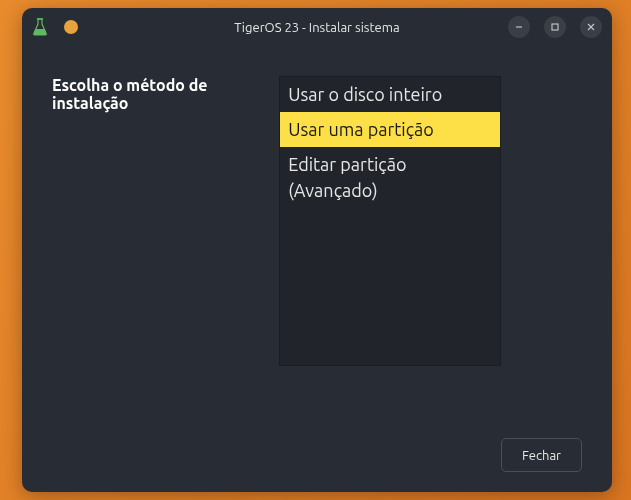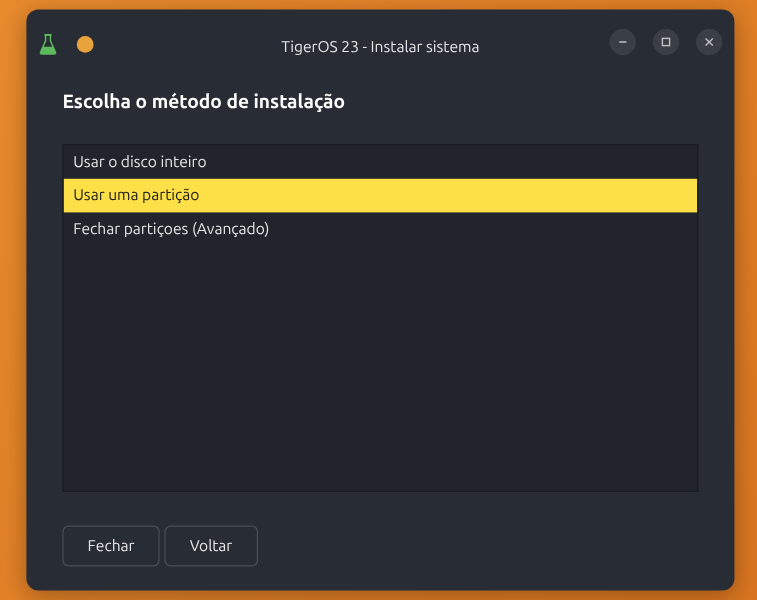--- a/index.html
+++ b/index.html
@@ -22,21 +22,21 @@
       height: 484px;
       background: #282c34;
       border-radius: 10px;
       box-shadow: 0 4px 20px rgba(0,0,0,0.3);
       display: flex;
       flex-direction: column;
     }
     .titlebar {
       height: 38px;
       display: flex;
-      align-items: flex-end;
+      align-items: center;
       padding: 0 10px;
       position: relative;
     }
     .titlebar-left {
       display: flex;
       align-items: center;
       gap: 8px;
     }
     .flask-icon {
       width: 16px;
@@ -80,37 +80,37 @@
       cursor: pointer;
       color: #c0c0c0;
     }
     .win-btn svg {
       display: block;
     }
     .content {
       flex: 1;
       padding: 30px 30px 20px 30px;
       display: flex;
-      flex-direction: column;
+      flex-direction: row;
     }
     .heading {
       color: #ffffff;
       font-size: 16px;
       font-weight: 700;
       margin-bottom: 26px;
     }
     .list-box {
       border: 1px solid #1a1d22;
       background: #21252b;
       height: 290px;
       overflow: hidden;
     }
     .list-item {
       color: #e6e6e6;
-      font-size: 13px;
+      font-size: 18px;
       padding: 5px 8px;
       cursor: pointer;
       line-height: 1.4;
     }
     .list-item.selected {
       background: #fde047;
       color: #1a1a1a;
     }
     .button-row {
       margin-top: auto;
@@ -165,21 +165,20 @@
       </div>
     </div>
   </div>
 
   <div class="content">
     <h1 class="heading">Escolha o método de instalação</h1>
 
     <div class="list-box">
       <div class="list-item">Usar o disco inteiro</div>
       <div class="list-item selected">Usar uma partição</div>
-      <div class="list-item">Fechar partiçoes (Avançado)</div>
+      <div class="list-item">Editar partição (Avançado)</div>
     </div>
 
     <div class="button-row">
       <button class="btn">Fechar</button>
-      <button class="btn">Voltar</button>
     </div>
   </div>
 </div>
 
 </body></html>

